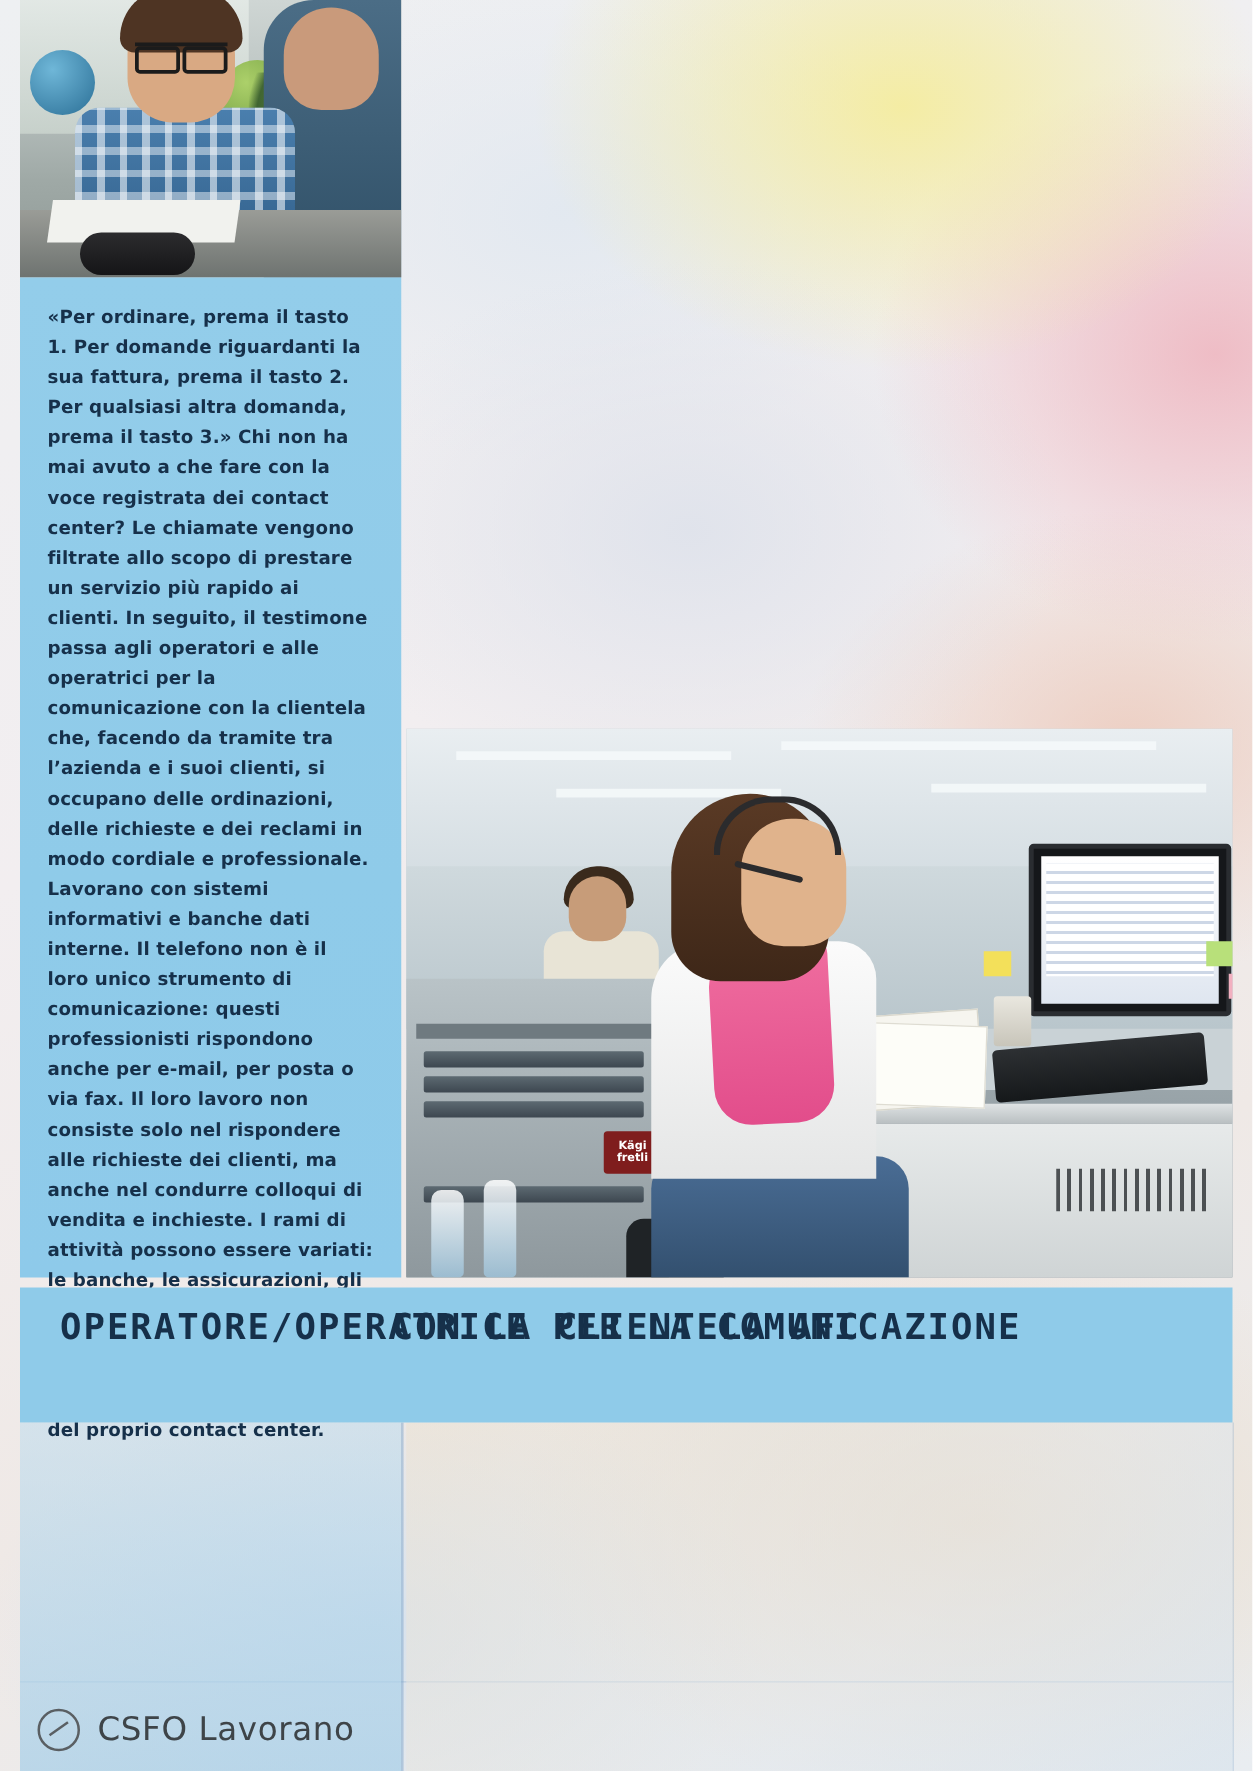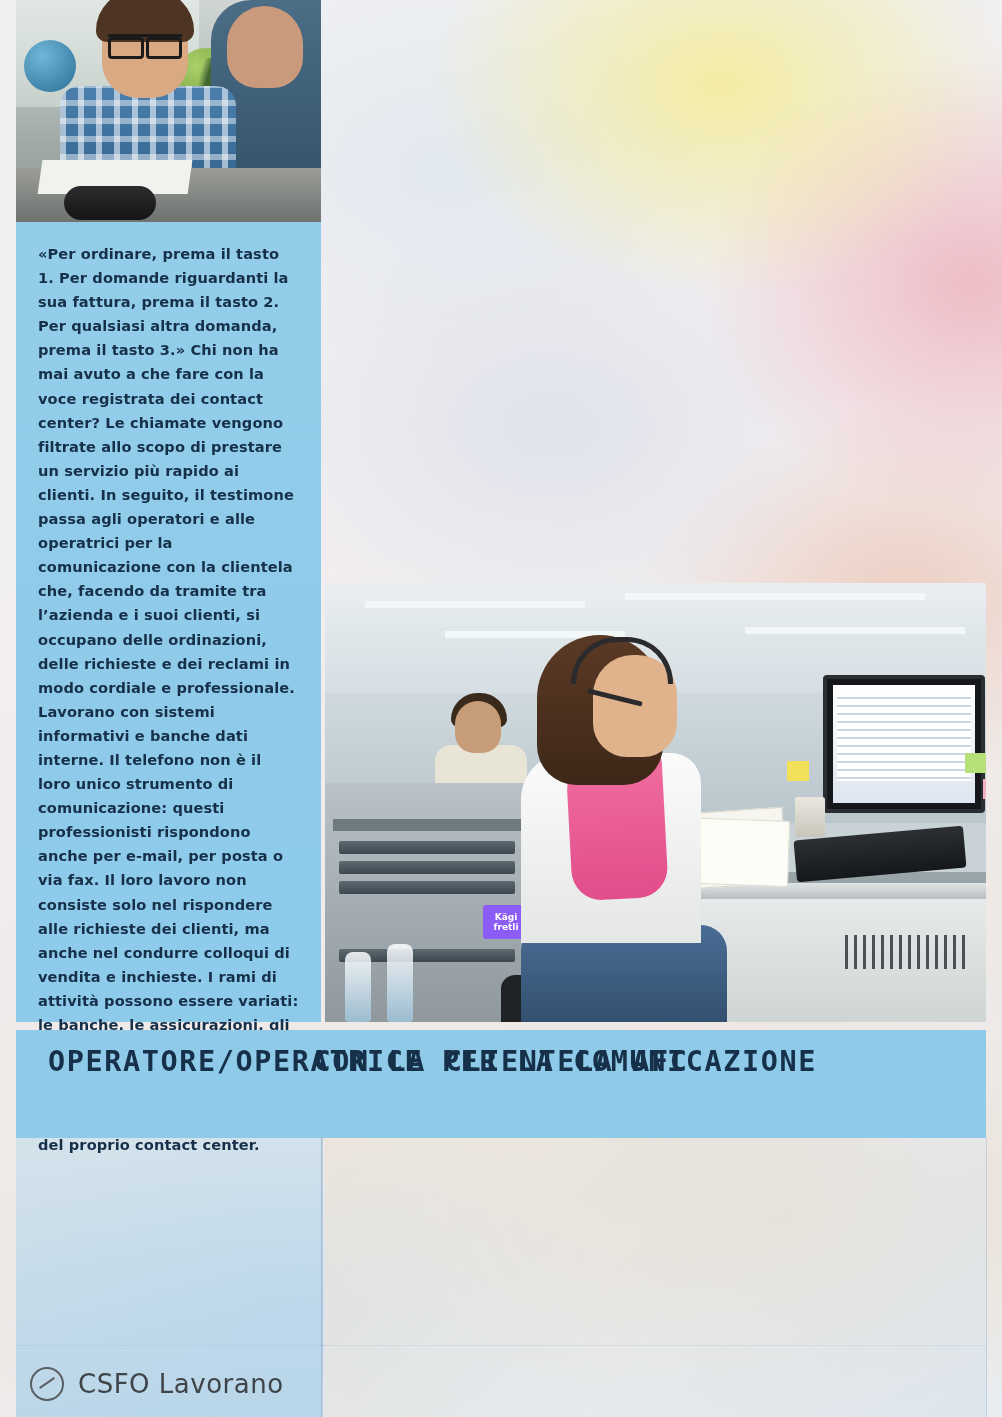--- a/index.html
+++ b/index.html
@@ -281,21 +281,21 @@
     position: absolute; width: 22px; height: 20px; background: #f3e05a;
   }
   .pm-cable {
     position: absolute; left: 520px; top: 352px; width: 120px; height: 34px;
     background:
       repeating-linear-gradient(90deg, #33373a 0 3px, rgba(0,0,0,0) 3px 9px);
     opacity: .85;
   }
   .pm-logo {
     position: absolute; left: 158px; top: 322px; width: 46px; height: 34px;
-    background: #8b5cf6; border-radius: 3px;
+    background: #7f1d1d; border-radius: 3px;
     color: #fff; font-size: 9px; font-weight: bold;
     display: flex; align-items: center; justify-content: center;
     text-align: center; line-height: 10px;
     font-family: "DejaVu Sans", sans-serif;
   }
 
   
   .title-bar {
     position: absolute;
     left: 16px; top: 1030px;

